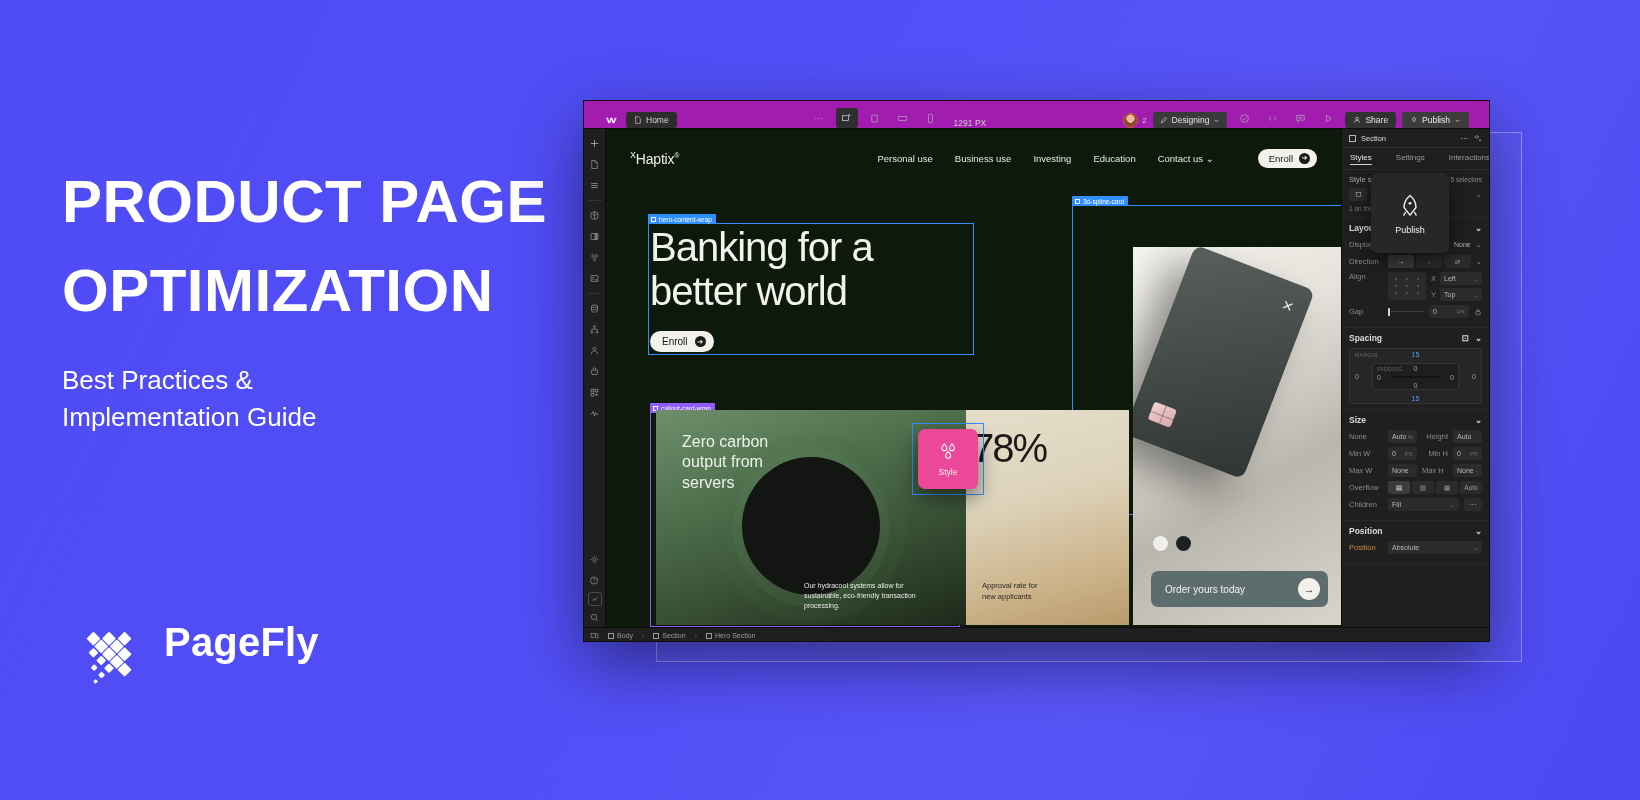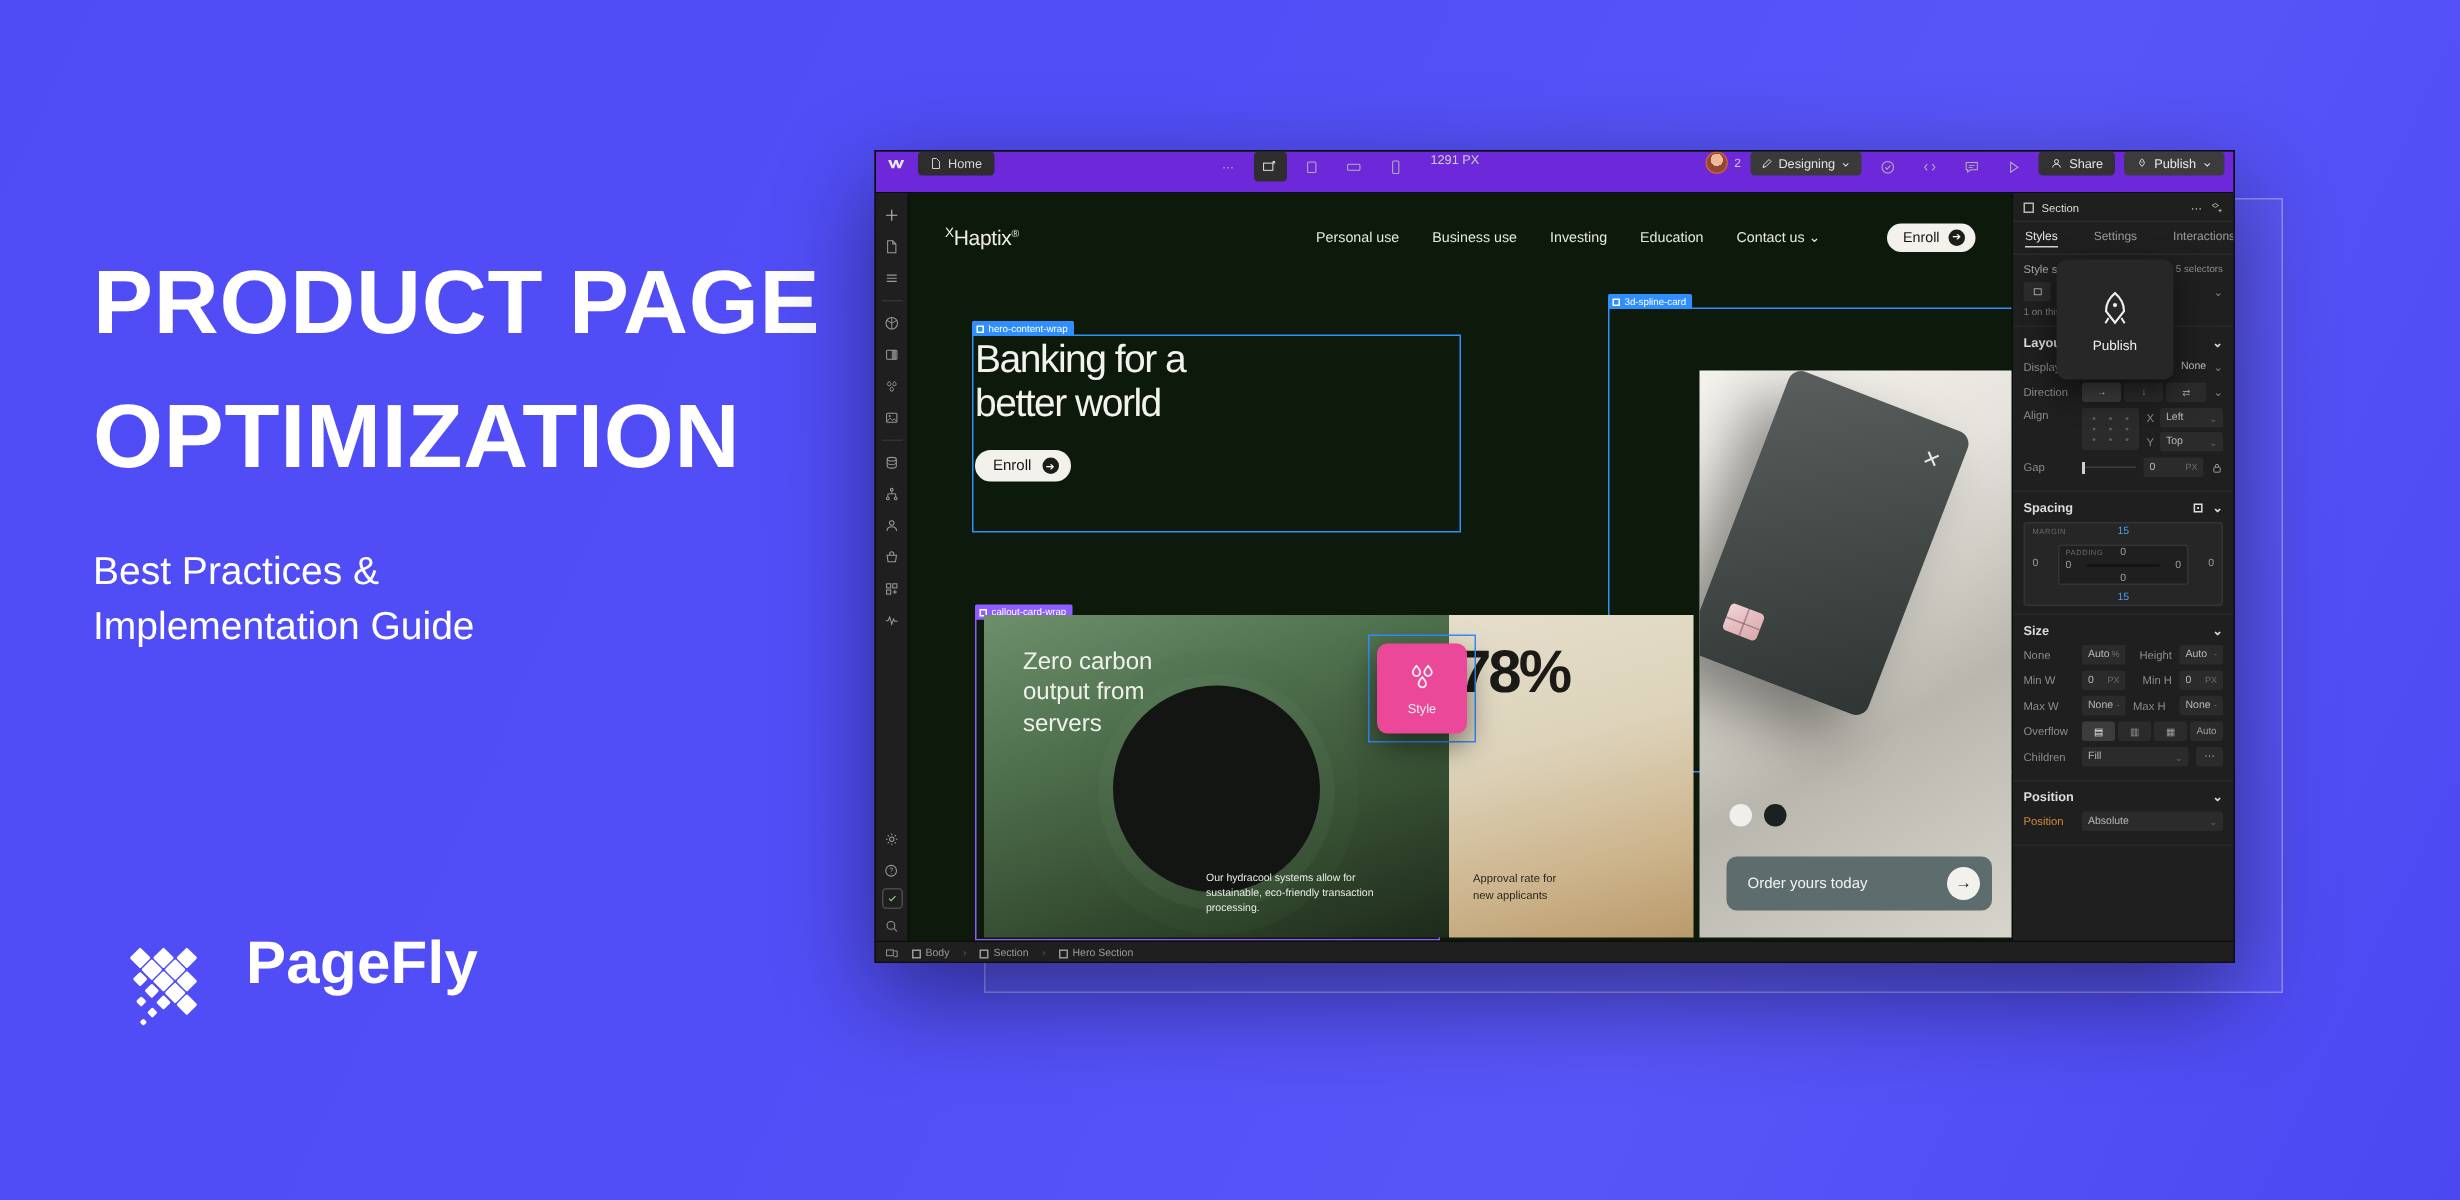--- a/index.html
+++ b/index.html
@@ -55,24 +55,24 @@
     background: #1c1c1c;
     border: 1px solid #0e0e0e;
     box-shadow: 0 22px 60px rgba(0,0,0,.45);
     overflow: hidden;
     font-size: 8px;
     color: #cfcfcf;
   }
 
   
   .topbar {
-    height: 28px; background: #6d28d9;
-    display: flex; align-items: flex-start;
+    height: 28px; background: #a21caf;
+    display: flex; align-items: flex-end;
     border-bottom: 1px solid #0d0d0d;
-    padding: 0 6px;
+    padding: 0 20px;
     gap: 6px;
   }
   .wf-logo { width: 16px; height: 16px; display: flex; align-items: center; justify-content: center; color: #e6e6e6; font-size: 11px; font-weight: 700;}
   .page-chip {
     display: flex; align-items: center; gap: 4px;
     background: #2d2d2d; border-radius: 3px;
     padding: 3px 8px; color: #d7d7d7; font-size: 8.5px;
   }
   .tb-spacer { flex: 1; }
   .tb-ico {
@@ -152,21 +152,21 @@
   .dot-arrow {
     width: 11px; height: 11px; border-radius: 50%;
     background: #1b1e16; color: #fff;
     display: flex; align-items: center; justify-content: center;
     font-size: 7px;
   }
 
   
   .hero-wrap { position: absolute; left: 44px; top: 96px; width: 322px; }
   .hero-h1 {
-    color: #f1f3ec; font-size: 26px; line-height: 1.1;
+    color: #f1f3ec; font-size: 40px; line-height: 1.1;
     font-weight: 400; letter-spacing: -1px;
   }
   .hero-cta {
     margin-top: 18px; display: inline-flex; align-items: center; gap: 7px;
     background: #f2f1ec; color: #14170f;
     border-radius: 13px; padding: 5px 8px 5px 12px; font-size: 10px;
   }
 
   
   .sel { position: absolute; border: 1px solid #2f8fff; pointer-events: none; }
@@ -202,21 +202,21 @@
   .callout-h { position: absolute; left: 26px; top: 22px; color: #eef2ea; font-size: 16px; line-height: 1.28; font-weight: 400; }
   .callout-p { position: absolute; left: 148px; bottom: 14px; width: 124px; color: #e8ece6; font-size: 7px; line-height: 1.45; }
 
   
   .pct-card {
     position: absolute; left: 360px; top: 281px;
     width: 163px; height: 215px;
     background: linear-gradient(165deg, #e5decb 0%, #ddd3ba 40%, #cbb188 78%, #b99a6b 100%);
     overflow: hidden;
   }
-  .pct-num { position: absolute; left: 6px; top: 16px; color: #1b1a16; font-size: 40px; font-weight: 700; letter-spacing: -2px; }
+  .pct-num { position: absolute; left: 6px; top: 16px; color: #1b1a16; font-size: 40px; font-weight: 400; letter-spacing: -2px; }
   .pct-label { position: absolute; left: 16px; bottom: 22px; width: 110px; color: #2a2721; font-size: 7.5px; line-height: 1.45; }
 
   
   .prod-panel {
     position: absolute; left: 527px; top: 118px;
     width: 215px; height: 378px;
     background: linear-gradient(150deg, #f5f3ee 0%, #e6e3dc 30%, #b9b6ae 62%, #d8d5cd 100%);
     overflow: hidden;
   }
   .card3d {

